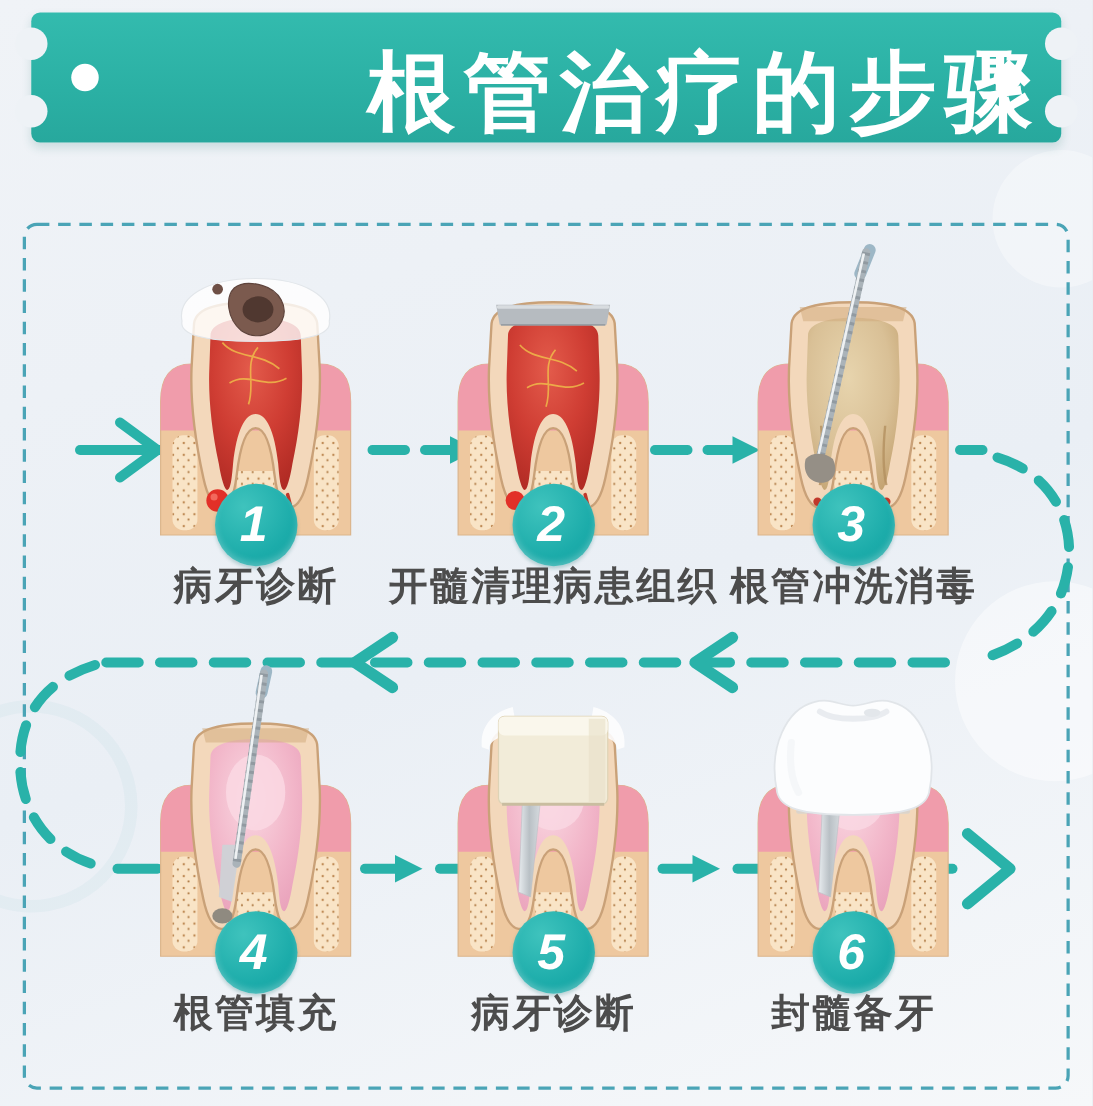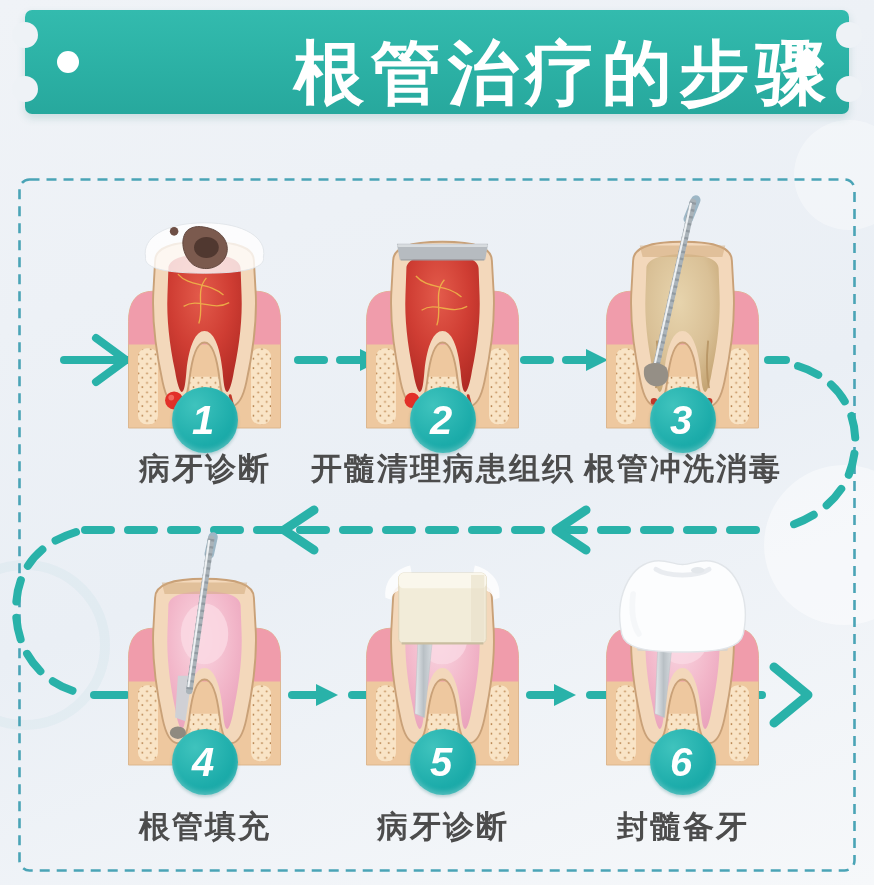--- a/index.html
+++ b/index.html
@@ -31,21 +31,21 @@
   .step .tooth{position:absolute;left:14px;top:0;width:171px;height:228px;overflow:visible;}
   .badge{position:absolute;left:50%;transform:translateX(-50%);width:66px;height:66px;border-radius:50%;
     background:radial-gradient(circle at 35% 28%,#3fc3bd 0%,#1cacaa 62%,#12a0a0 100%);
     box-shadow:0 2px 3px rgba(20,110,110,.25), inset 0 -3px 5px rgba(255,255,255,.25);
     display:flex;align-items:center;justify-content:center;}
   .badge span{color:#ffffff;font-size:40px;font-weight:bold;font-style:italic;line-height:1;
     transform:translateX(-2px);}
   .slabel{position:absolute;left:50%;transform:translateX(-50%);white-space:nowrap;
     font-size:31px;font-weight:bold;color:#4c4c4c;letter-spacing:2px;}
   .row1 .badge{top:187px;} .row1 .slabel{top:248px;}
-  .row2 .badge{top:192px;} .row2 .slabel{top:269px;}
+  .row2 .badge{top:192px;} .row2 .slabel{top:253px;}
 </style>
 </head>
 <body>
 
 <div class="canvas">
 
   <div class="decor d1"></div>
   <div class="decor d2"></div>
   <div class="decor d3"></div>
 

